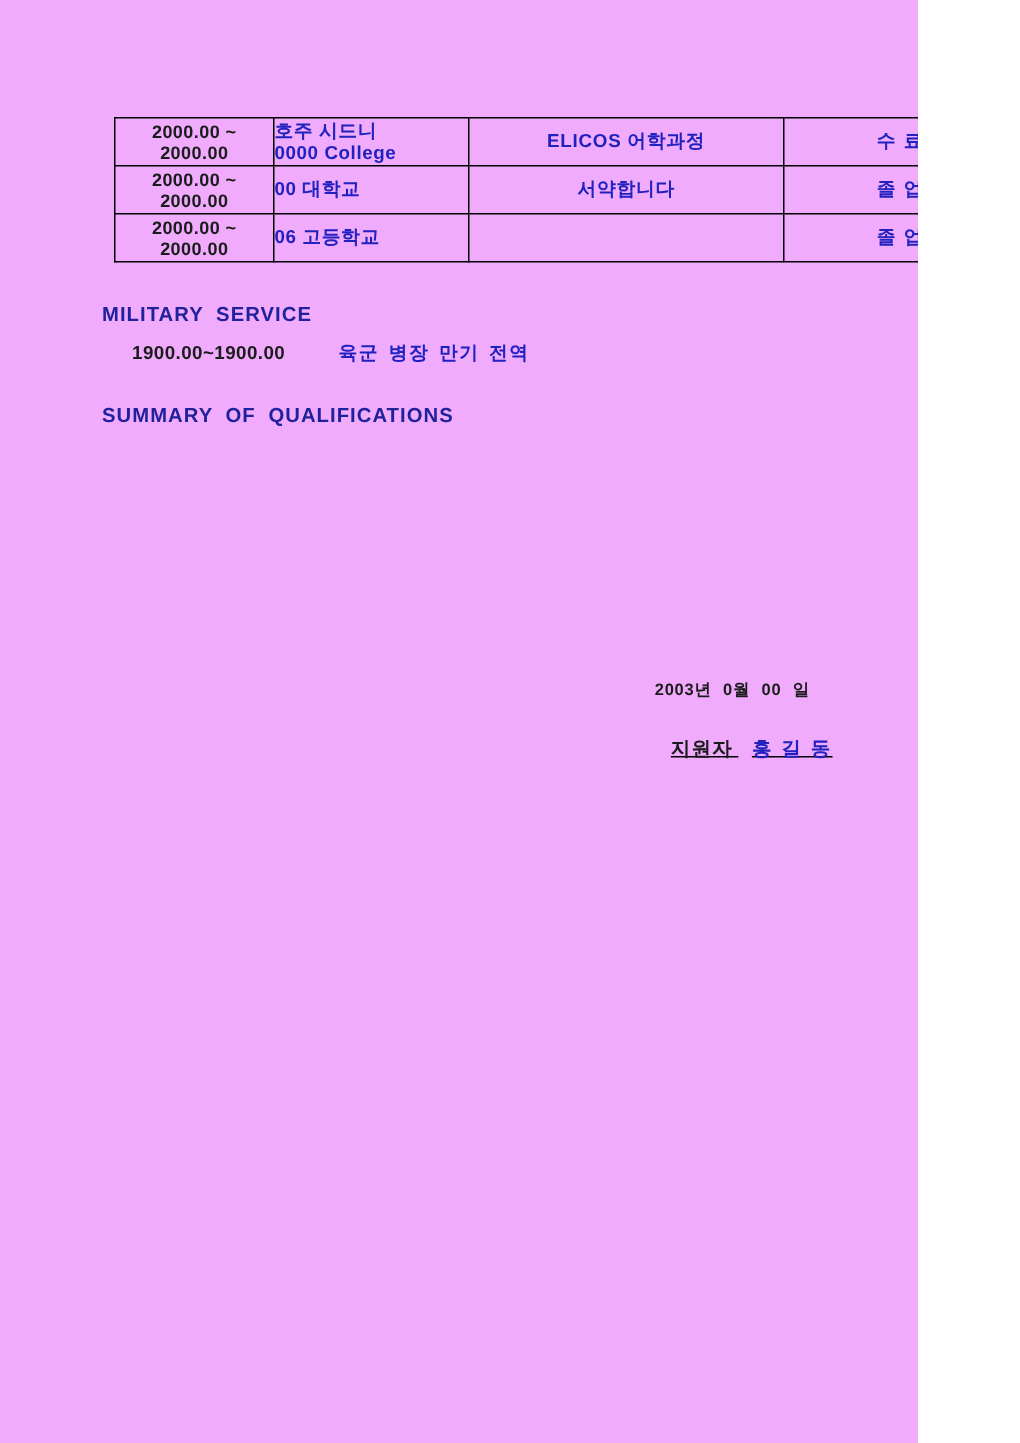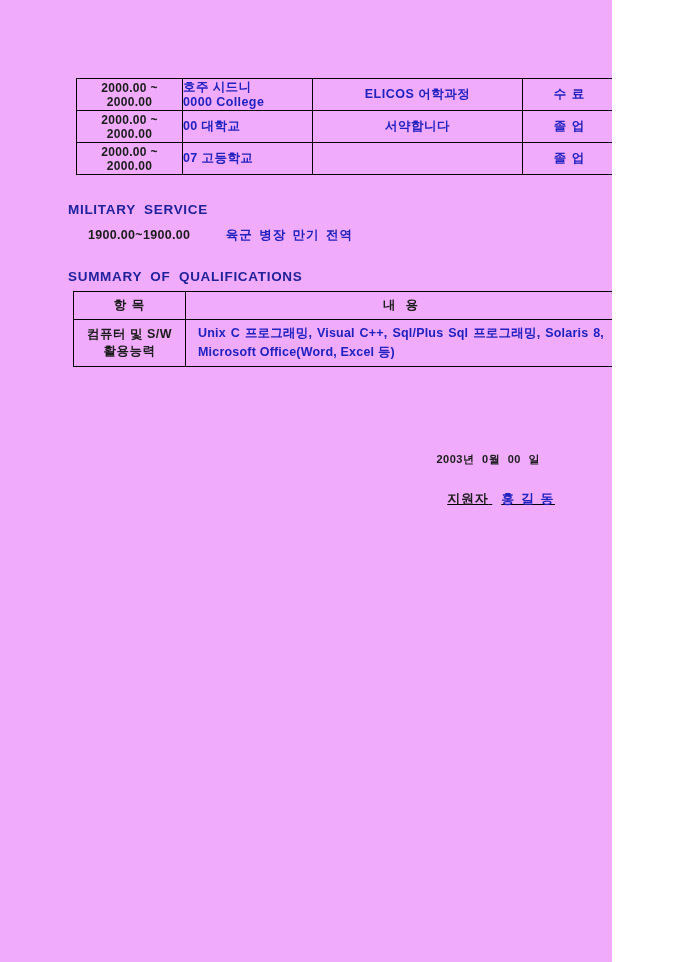--- a/index.html
+++ b/index.html
@@ -34,21 +34,21 @@
   }
   .school-cell { }
   .school-cell div {
     color: #2121c0; font-size: 12.5px; line-height: 15px; text-align: left;
     letter-spacing: 0.4px; white-space: nowrap;
   }
   .major-cell {
     color: #2121c0; font-size: 12.5px; text-align: center; letter-spacing: 0.5px;
   }
   .status-cell {
-    color: #2121c0; font-size: 12.5px; text-align: center; letter-spacing: 1px;
+    color: #2121c0; font-size: 12.5px; text-align: right; letter-spacing: 1px;
     white-space: pre;
   }
 
   
   .section-heading {
     position: absolute; left: 68px;
     color: #21219c; font-size: 13.5px; letter-spacing: 0.7px; word-spacing: 4px;
     white-space: nowrap;
   }
   .heading-military { top: 202px; }
@@ -136,54 +136,37 @@
       </tr>
       <tr>
         <td class="col-period">
           <div class="cell-lines period-cell">
             <div>2000.00 ~</div>
             <div>2000.00</div>
           </div>
         </td>
         <td class="col-school school-cell">
           <div class="cell-lines">
-            <div>07 고등학교</div>
+            <div>06 고등학교</div>
             <div></div>
           </div>
         </td>
         <td class="col-major major-cell"></td>
         <td class="col-status status-cell">졸 업</td>
       </tr>
     </tbody>
   </table>
 
   <div class="section-heading heading-military">MILITARY SERVICE</div>
   <div class="military-line">
     <span class="military-period">1900.00~1900.00</span>
     <span class="military-detail">육군 병장 만기 전역</span>
   </div>
 
   <div class="section-heading heading-summary">SUMMARY OF QUALIFICATIONS</div>
-  <table class="qual-table">
-    <tbody>
-      <tr class="header-row">
-        <td class="col-item qual-header-cell">항 목</td>
-        <td class="col-desc qual-header-cell">내  용</td>
-      </tr>
-      <tr class="data-row">
-        <td class="col-item qual-item-cell">
-          <div class="cell-lines">
-            <div>컴퓨터 및 S/W</div>
-            <div>활용능력</div>
-          </div>
-        </td>
-        <td class="col-desc qual-content-cell">Unix C 프로그래밍, Visual C++, Sql/Plus Sql 프로그래밍, Solaris 8, Microsoft Office(Word, Excel 등)</td>
-      </tr>
-    </tbody>
-  </table>
 
   <div class="sig-line sig-date">2003년 0월 00 일</div>
   <div class="sig-line sig-applicant">
     <span class="sig-applicant-label">지원자</span>
     <span class="sig-applicant-name">홍 길 동</span>
   </div>
 
 </div>
 
 </body></html>

